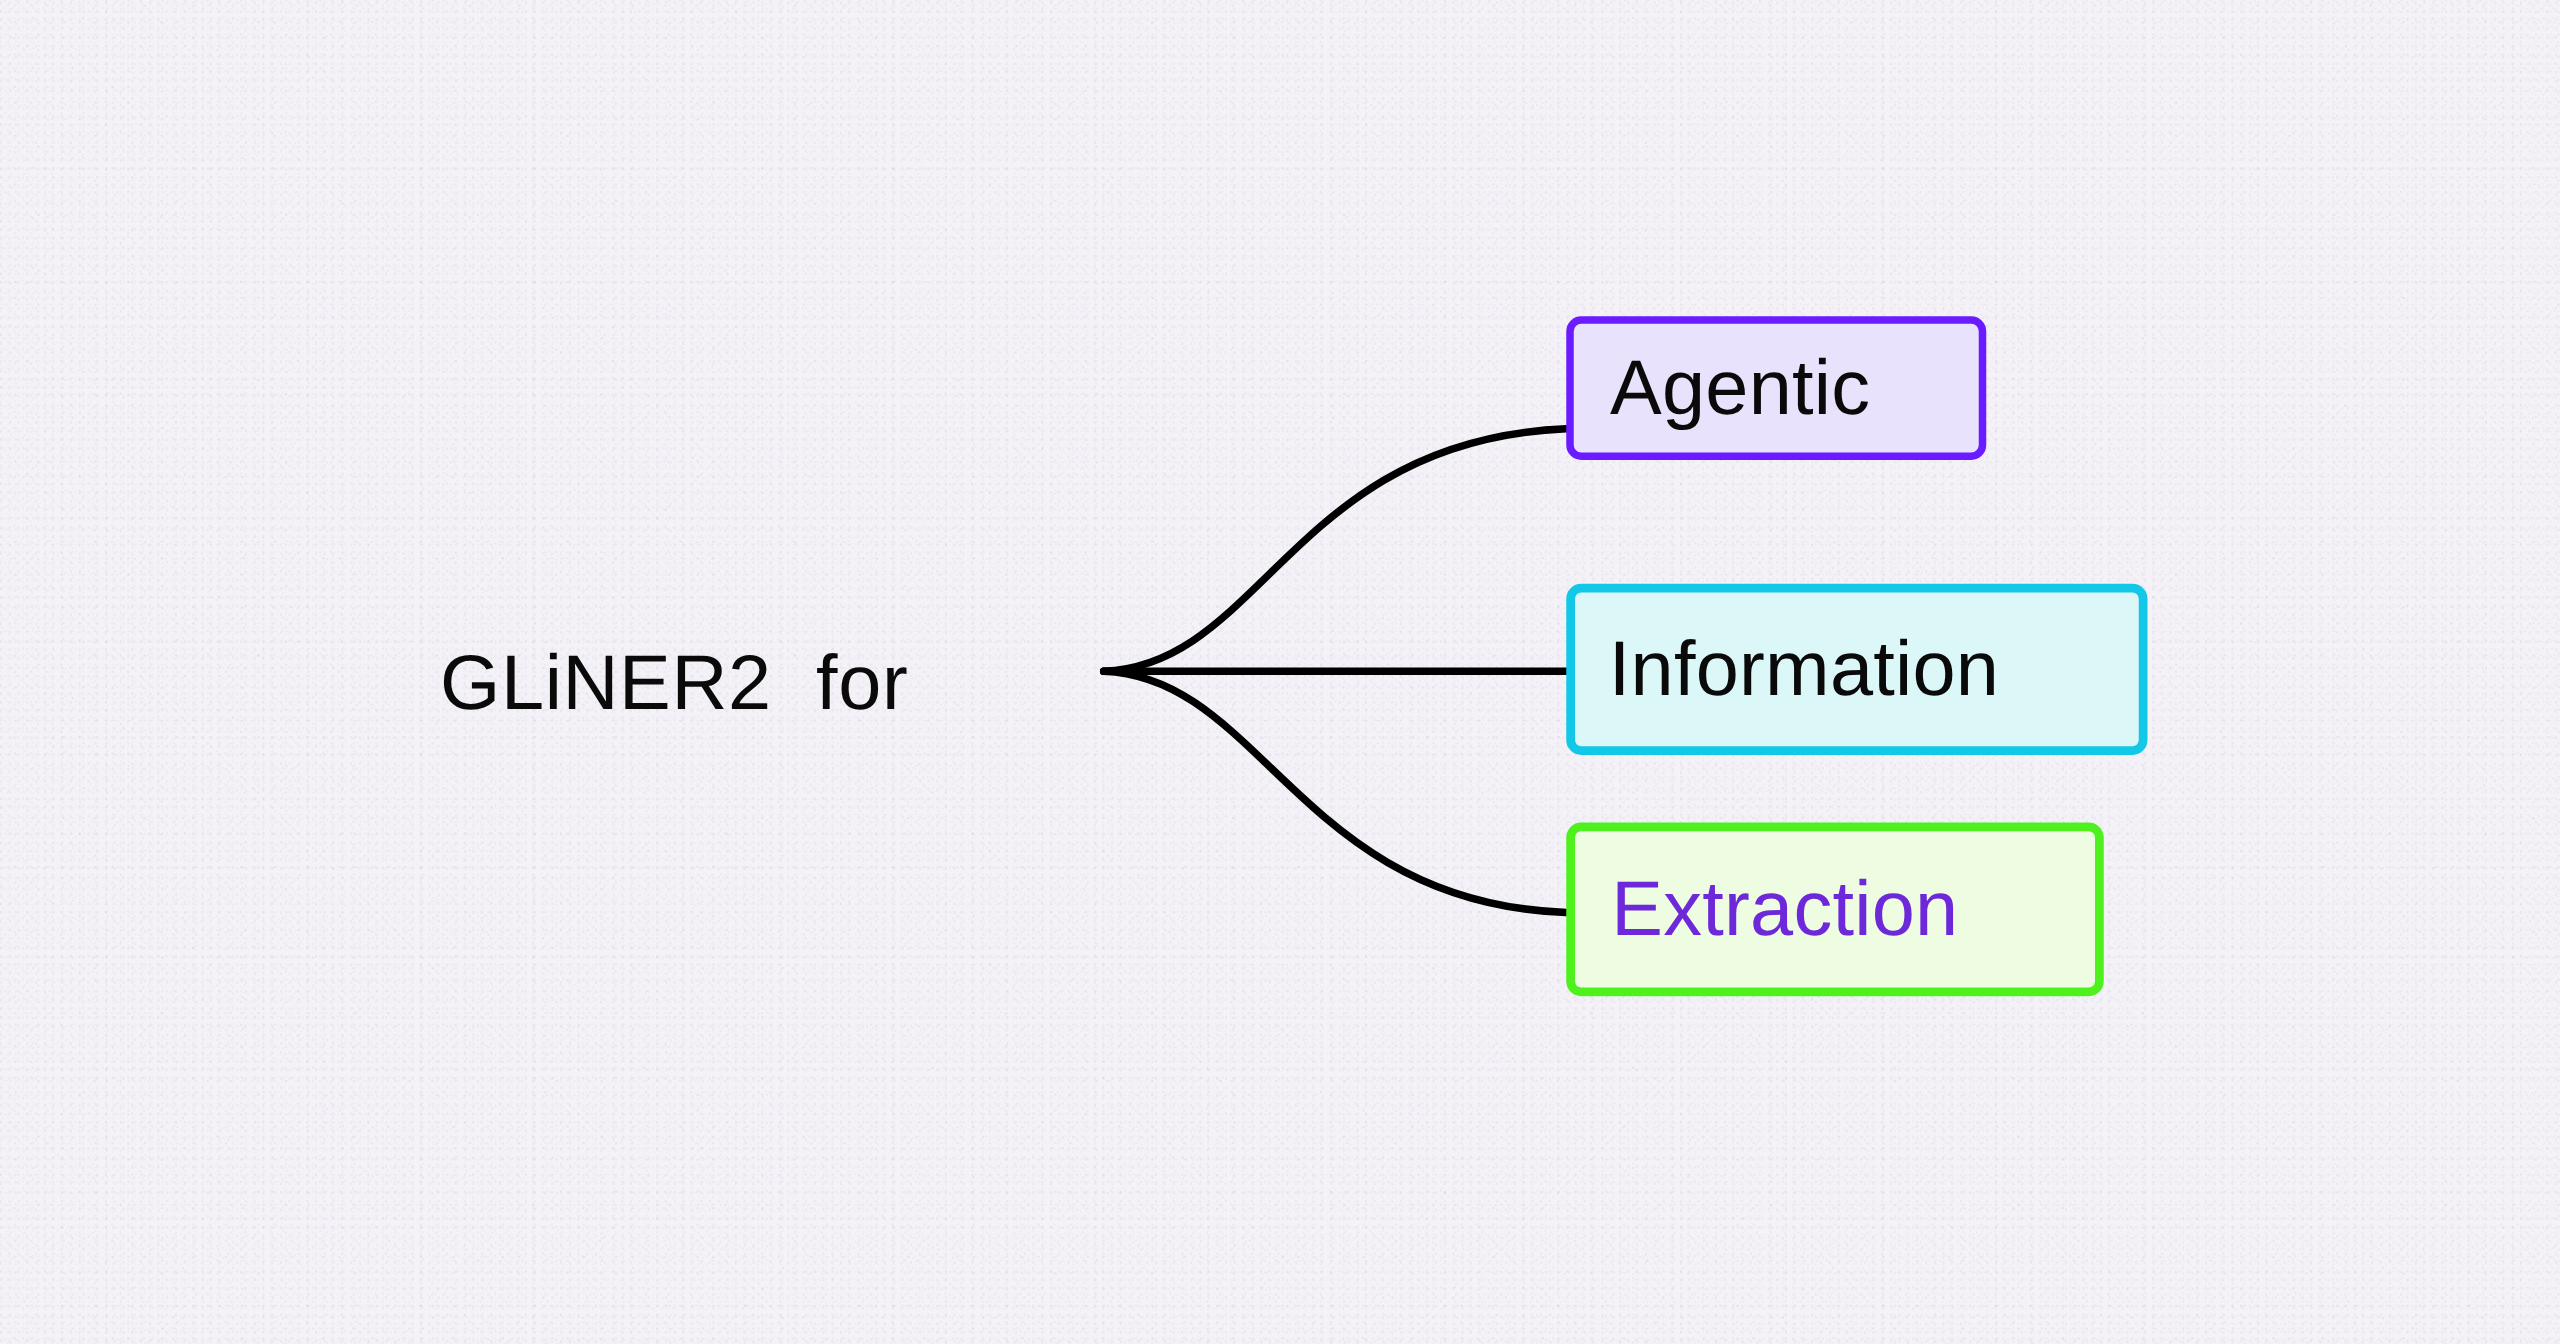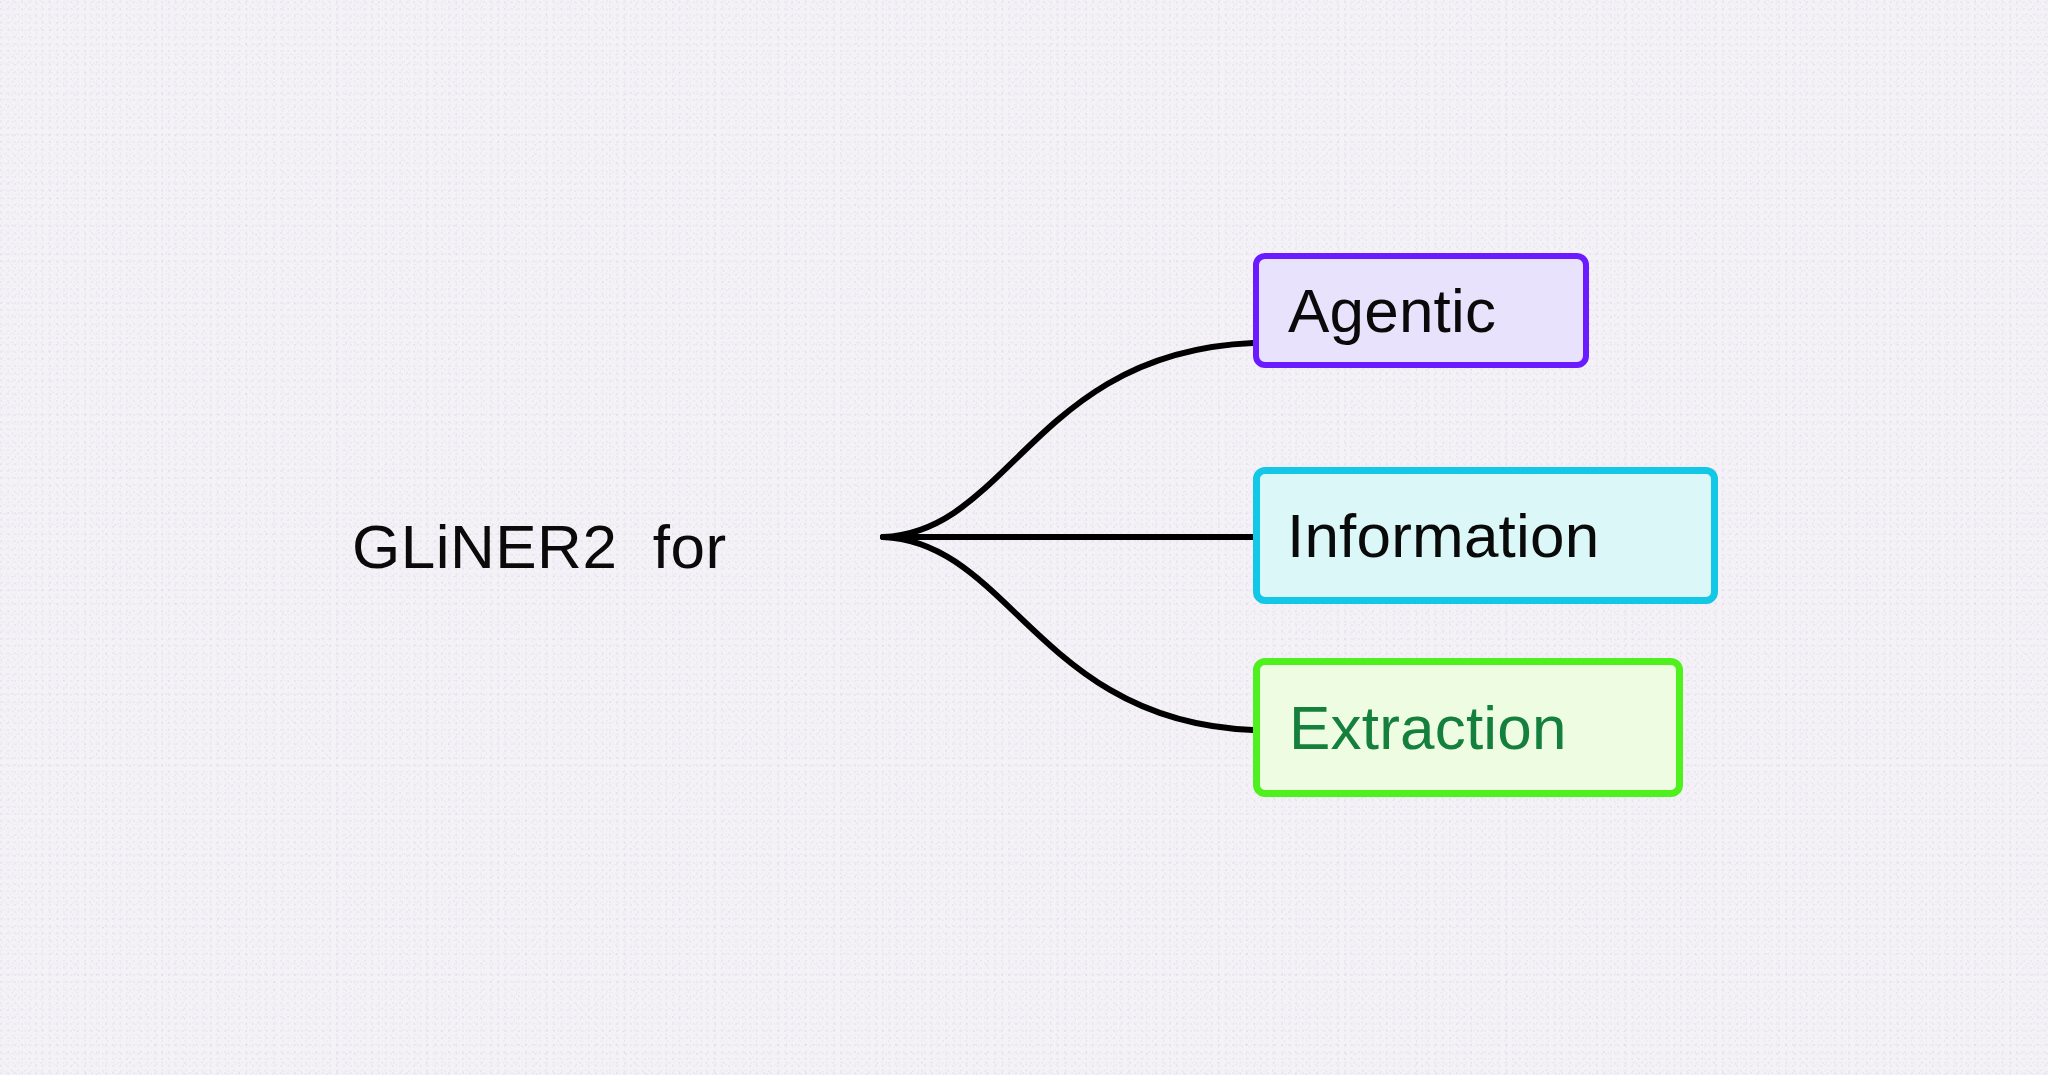--- a/index.html
+++ b/index.html
@@ -102,16 +102,16 @@
 
   <div id="node-agentic" class="node-box" style="border-color: rgb(106, 27, 255); background-color: rgb(233, 226, 253);">
     <span class="node-label" style="color: rgb(10, 10, 10);">Agentic</span>
   </div>
 
   <div id="node-information" class="node-box" style="border-color: rgb(18, 200, 230); background-color: rgb(220, 247, 247);">
     <span class="node-label" style="color: rgb(10, 10, 10);">Information</span>
   </div>
 
   <div id="node-extraction" class="node-box" style="border-color: rgb(78, 240, 30); background-color: rgb(238, 252, 226);">
-    <span class="node-label" style="color: #15803d;">Extraction</span>
+    <span class="node-label" style="color: #6d28d9;">Extraction</span>
   </div>
 
 </div>
 
 </body></html>

